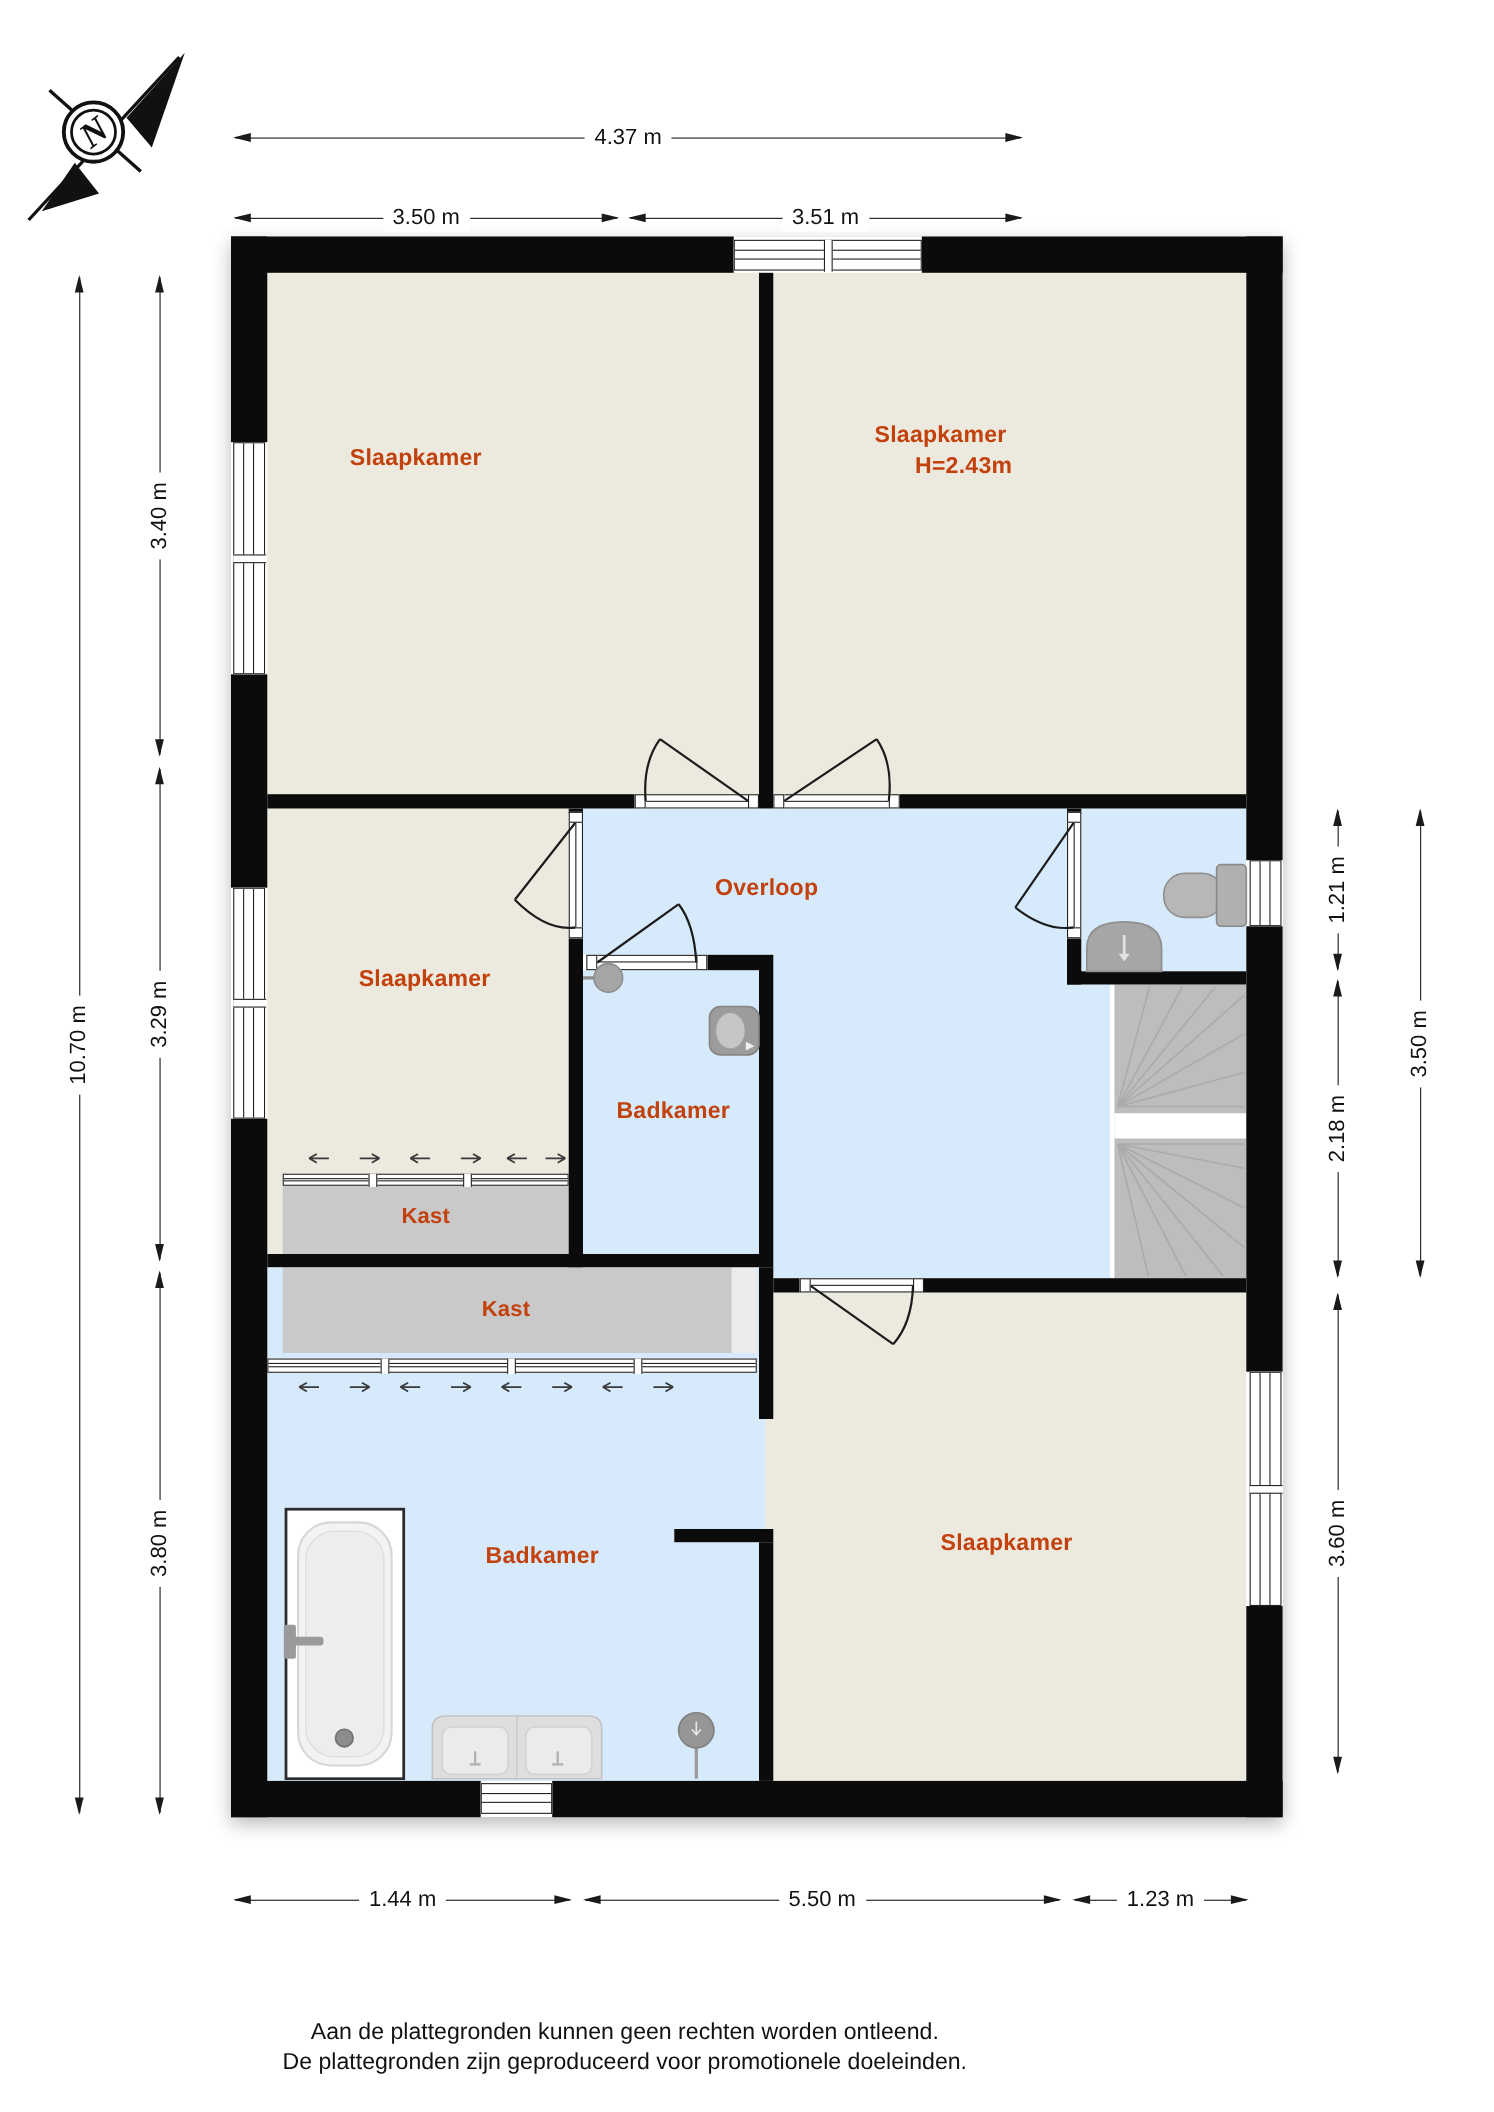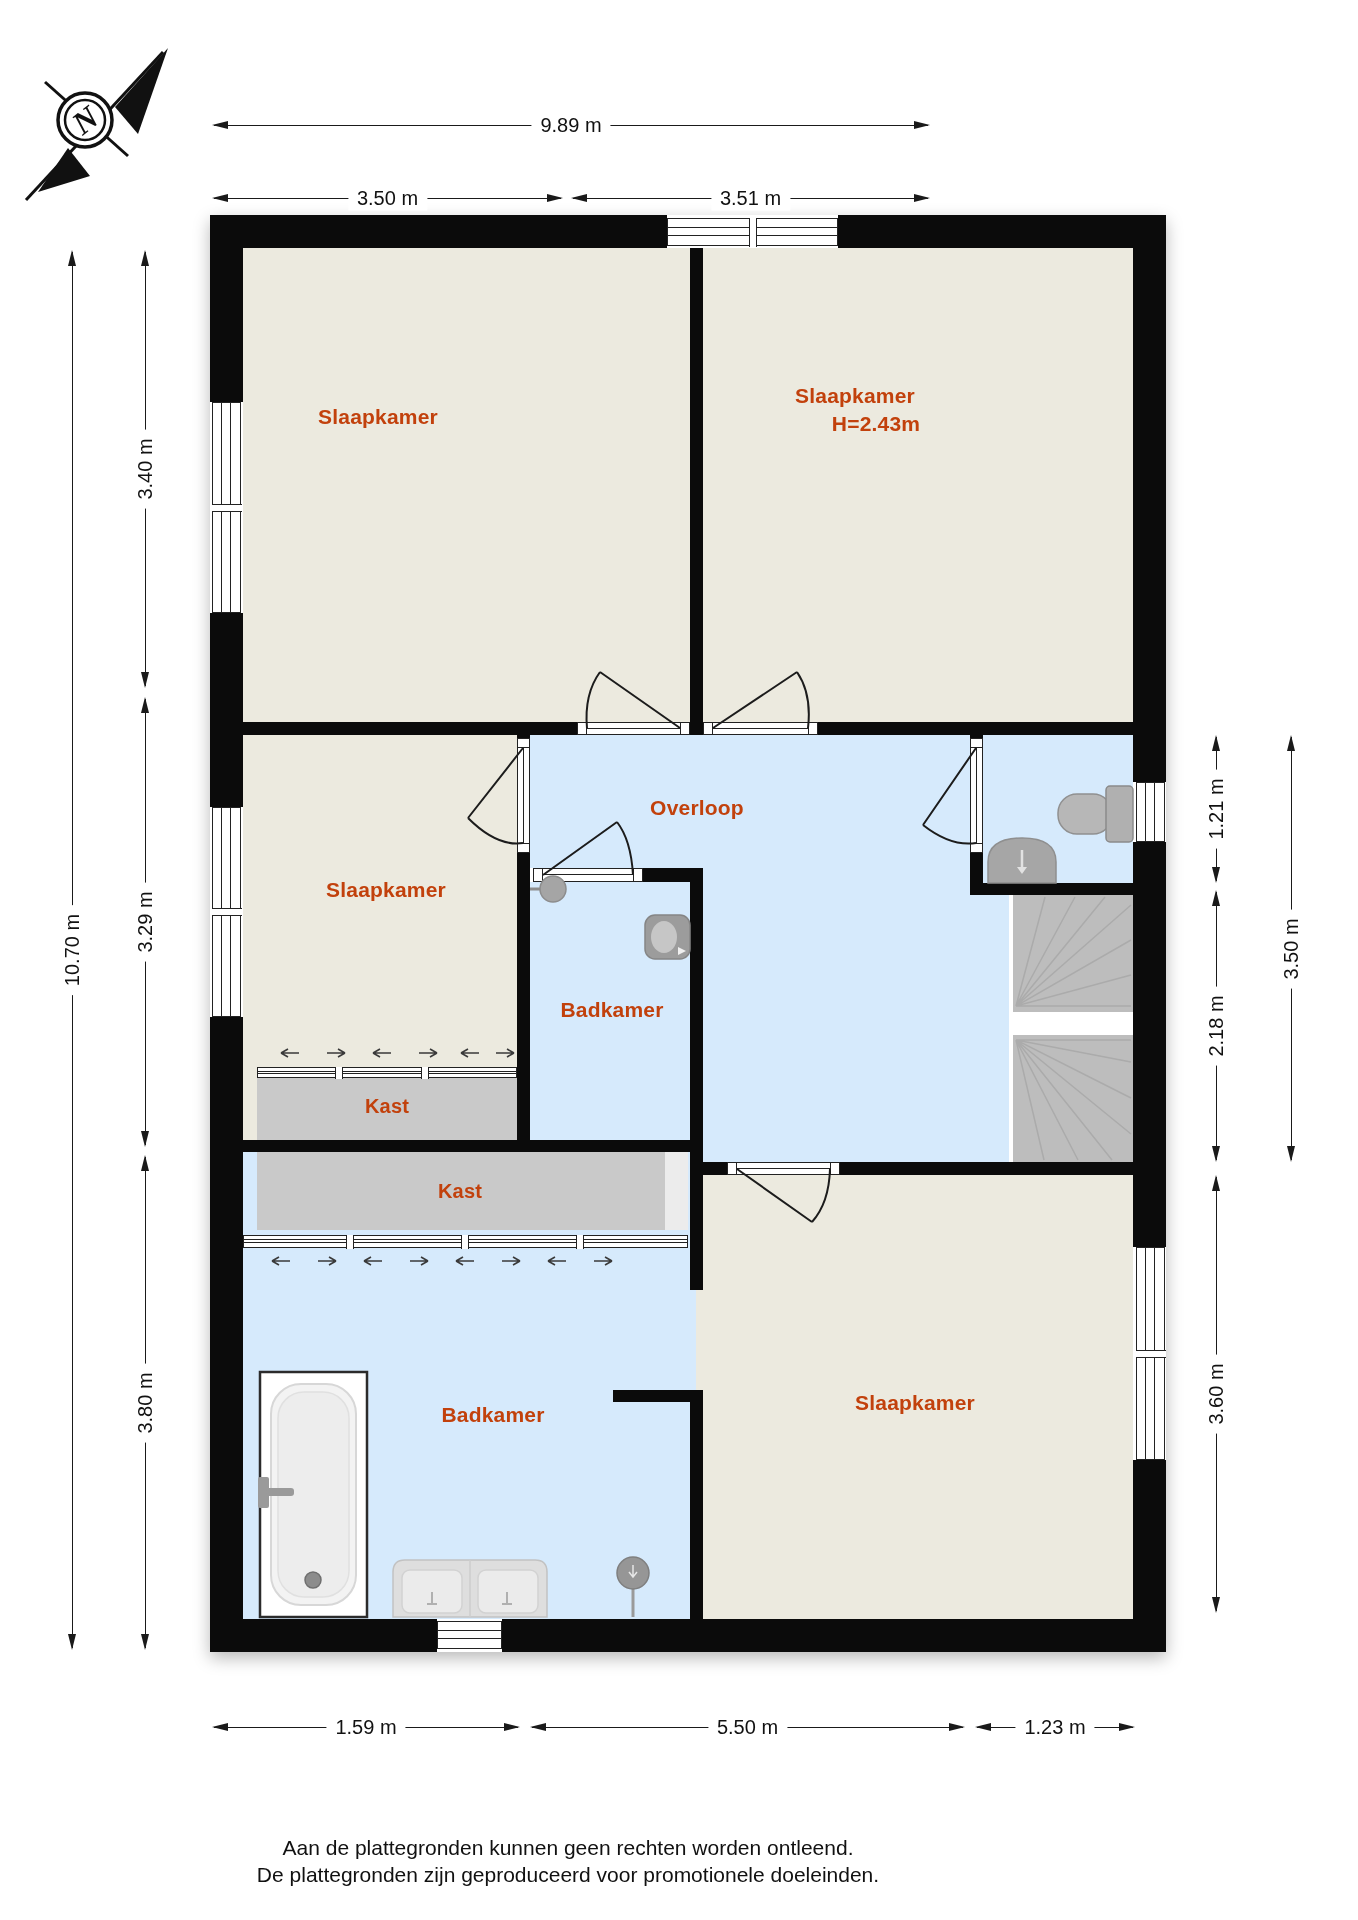--- a/index.html
+++ b/index.html
@@ -244,21 +244,21 @@
   <div class="lbl" style="left:697px;top:808px;">Overloop</div>
   <div class="lbl small" style="left:387px;top:1106px;">Kast</div>
   <div class="lbl small" style="left:460px;top:1191px;">Kast</div>
   <div class="lbl" style="left:493px;top:1415px;">Badkamer</div>
   <div class="lbl" style="left:915px;top:1403px;">Slaapkamer</div>
 
   <div class="dim" style="left:212px;top:119px;width:718px;height:11px;">
     <div class="line-h"></div>
       <div class="ah ah-l"></div>
       <div class="ah ah-r"></div>
-    <span class="dim-label">9.89 m</span>
+    <span class="dim-label">4.37 m</span>
   </div>
   <div class="dim" style="left:212px;top:192px;width:351px;height:11px;">
     <div class="line-h"></div>
       <div class="ah ah-l"></div>
       <div class="ah ah-r"></div>
     <span class="dim-label">3.50 m</span>
   </div>
   <div class="dim" style="left:571px;top:192px;width:359px;height:11px;">
     <div class="line-h"></div>
       <div class="ah ah-l"></div>
@@ -313,21 +313,21 @@
     <div class="line-v"></div>
       <div class="ah ah-u"></div>
       <div class="ah ah-d"></div>
     <span class="dim-label rot">3.60 m</span>
   </div>
 
   <div class="dim" style="left:212px;top:1721px;width:308px;height:11px;">
     <div class="line-h"></div>
       <div class="ah ah-l"></div>
       <div class="ah ah-r"></div>
-    <span class="dim-label">1.59 m</span>
+    <span class="dim-label">1.44 m</span>
   </div>
   <div class="dim" style="left:530px;top:1721px;width:435px;height:11px;">
     <div class="line-h"></div>
       <div class="ah ah-l"></div>
       <div class="ah ah-r"></div>
     <span class="dim-label">5.50 m</span>
   </div>
   <div class="dim" style="left:975px;top:1721px;width:160px;height:11px;">
     <div class="line-h"></div>
       <div class="ah ah-l"></div>

